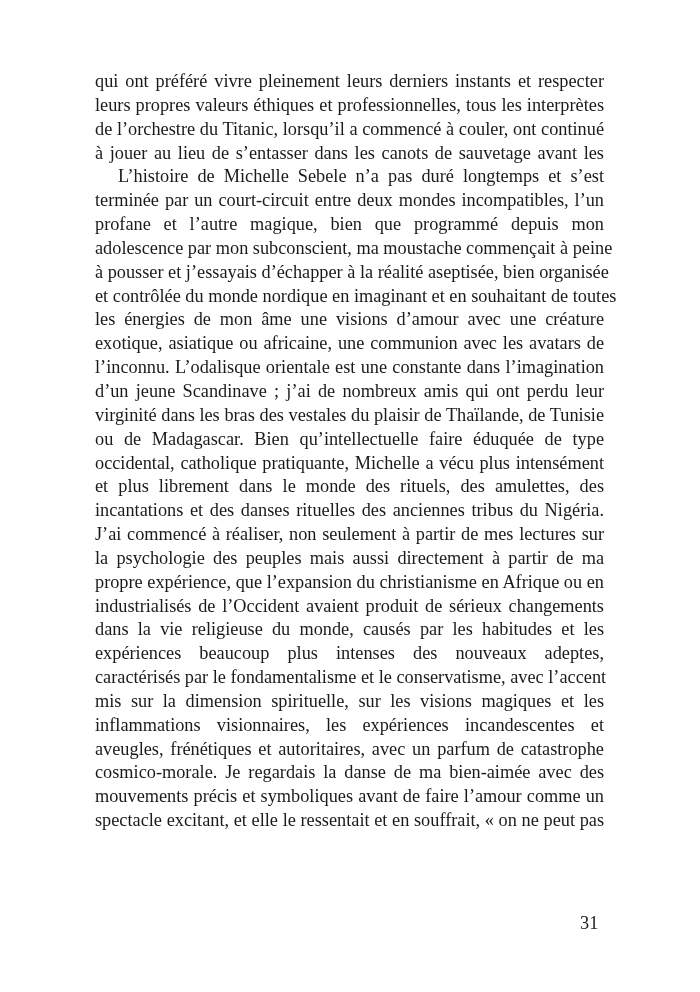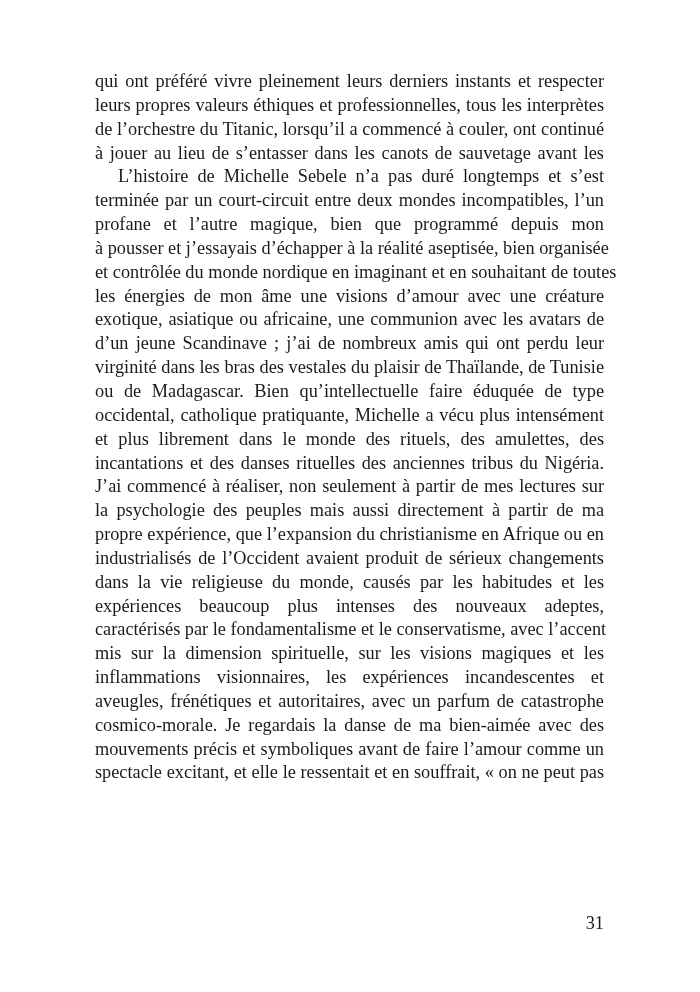--- a/index.html
+++ b/index.html
@@ -38,43 +38,44 @@
       text-align-last: left;
     }
     .line.indent {
       padding-left: 23px;
     }
     .page-number {
       position: absolute;
       left: 580px;
       top: 912px;
       width: 24px;
-      text-align: right;
       font-size: 18.3px;
       line-height: 22px;
     }
   </style>
 </head>
 <body>
 
 <div class="page-text">
   <div class="para">
     <span class="line">qui ont préféré vivre pleinement leurs derniers instants et respecter</span>
     <span class="line">leurs propres valeurs éthiques et professionnelles, tous les interprètes</span>
     <span class="line">de l’orchestre du Titanic, lorsqu’il a commencé à couler, ont continué</span>
     <span class="line">à jouer au lieu de s’entasser dans les canots de sauvetage avant les</span>
   </div>
   <div class="para">
     <span class="line indent">L’histoire de Michelle Sebele n’a pas duré longtemps et s’est</span>
     <span class="line">terminée par un court-circuit entre deux mondes incompatibles, l’un</span>
     <span class="line">profane et l’autre magique, bien que programmé depuis mon</span>
+    <span class="line">adolescence par mon subconscient, ma moustache commençait à peine</span>
     <span class="line">à pousser et j’essayais d’échapper à la réalité aseptisée, bien organisée</span>
     <span class="line">et contrôlée du monde nordique en imaginant et en souhaitant de toutes</span>
     <span class="line">les énergies de mon âme une visions d’amour avec une créature</span>
     <span class="line">exotique, asiatique ou africaine, une communion avec les avatars de</span>
+    <span class="line">l’inconnu. L’odalisque orientale est une constante dans l’imagination</span>
     <span class="line">d’un jeune Scandinave ; j’ai de nombreux amis qui ont perdu leur</span>
     <span class="line">virginité dans les bras des vestales du plaisir de Thaïlande, de Tunisie</span>
     <span class="line">ou de Madagascar. Bien qu’intellectuelle faire éduquée de type</span>
     <span class="line">occidental, catholique pratiquante, Michelle a vécu plus intensément</span>
     <span class="line">et plus librement dans le monde des rituels, des amulettes, des</span>
     <span class="line">incantations et des danses rituelles des anciennes tribus du Nigéria.</span>
     <span class="line">J’ai commencé à réaliser, non seulement à partir de mes lectures sur</span>
     <span class="line">la psychologie des peuples mais aussi directement à partir de ma</span>
     <span class="line">propre expérience, que l’expansion du christianisme en Afrique ou en</span>
     <span class="line">industrialisés de l’Occident avaient produit de sérieux changements</span>

